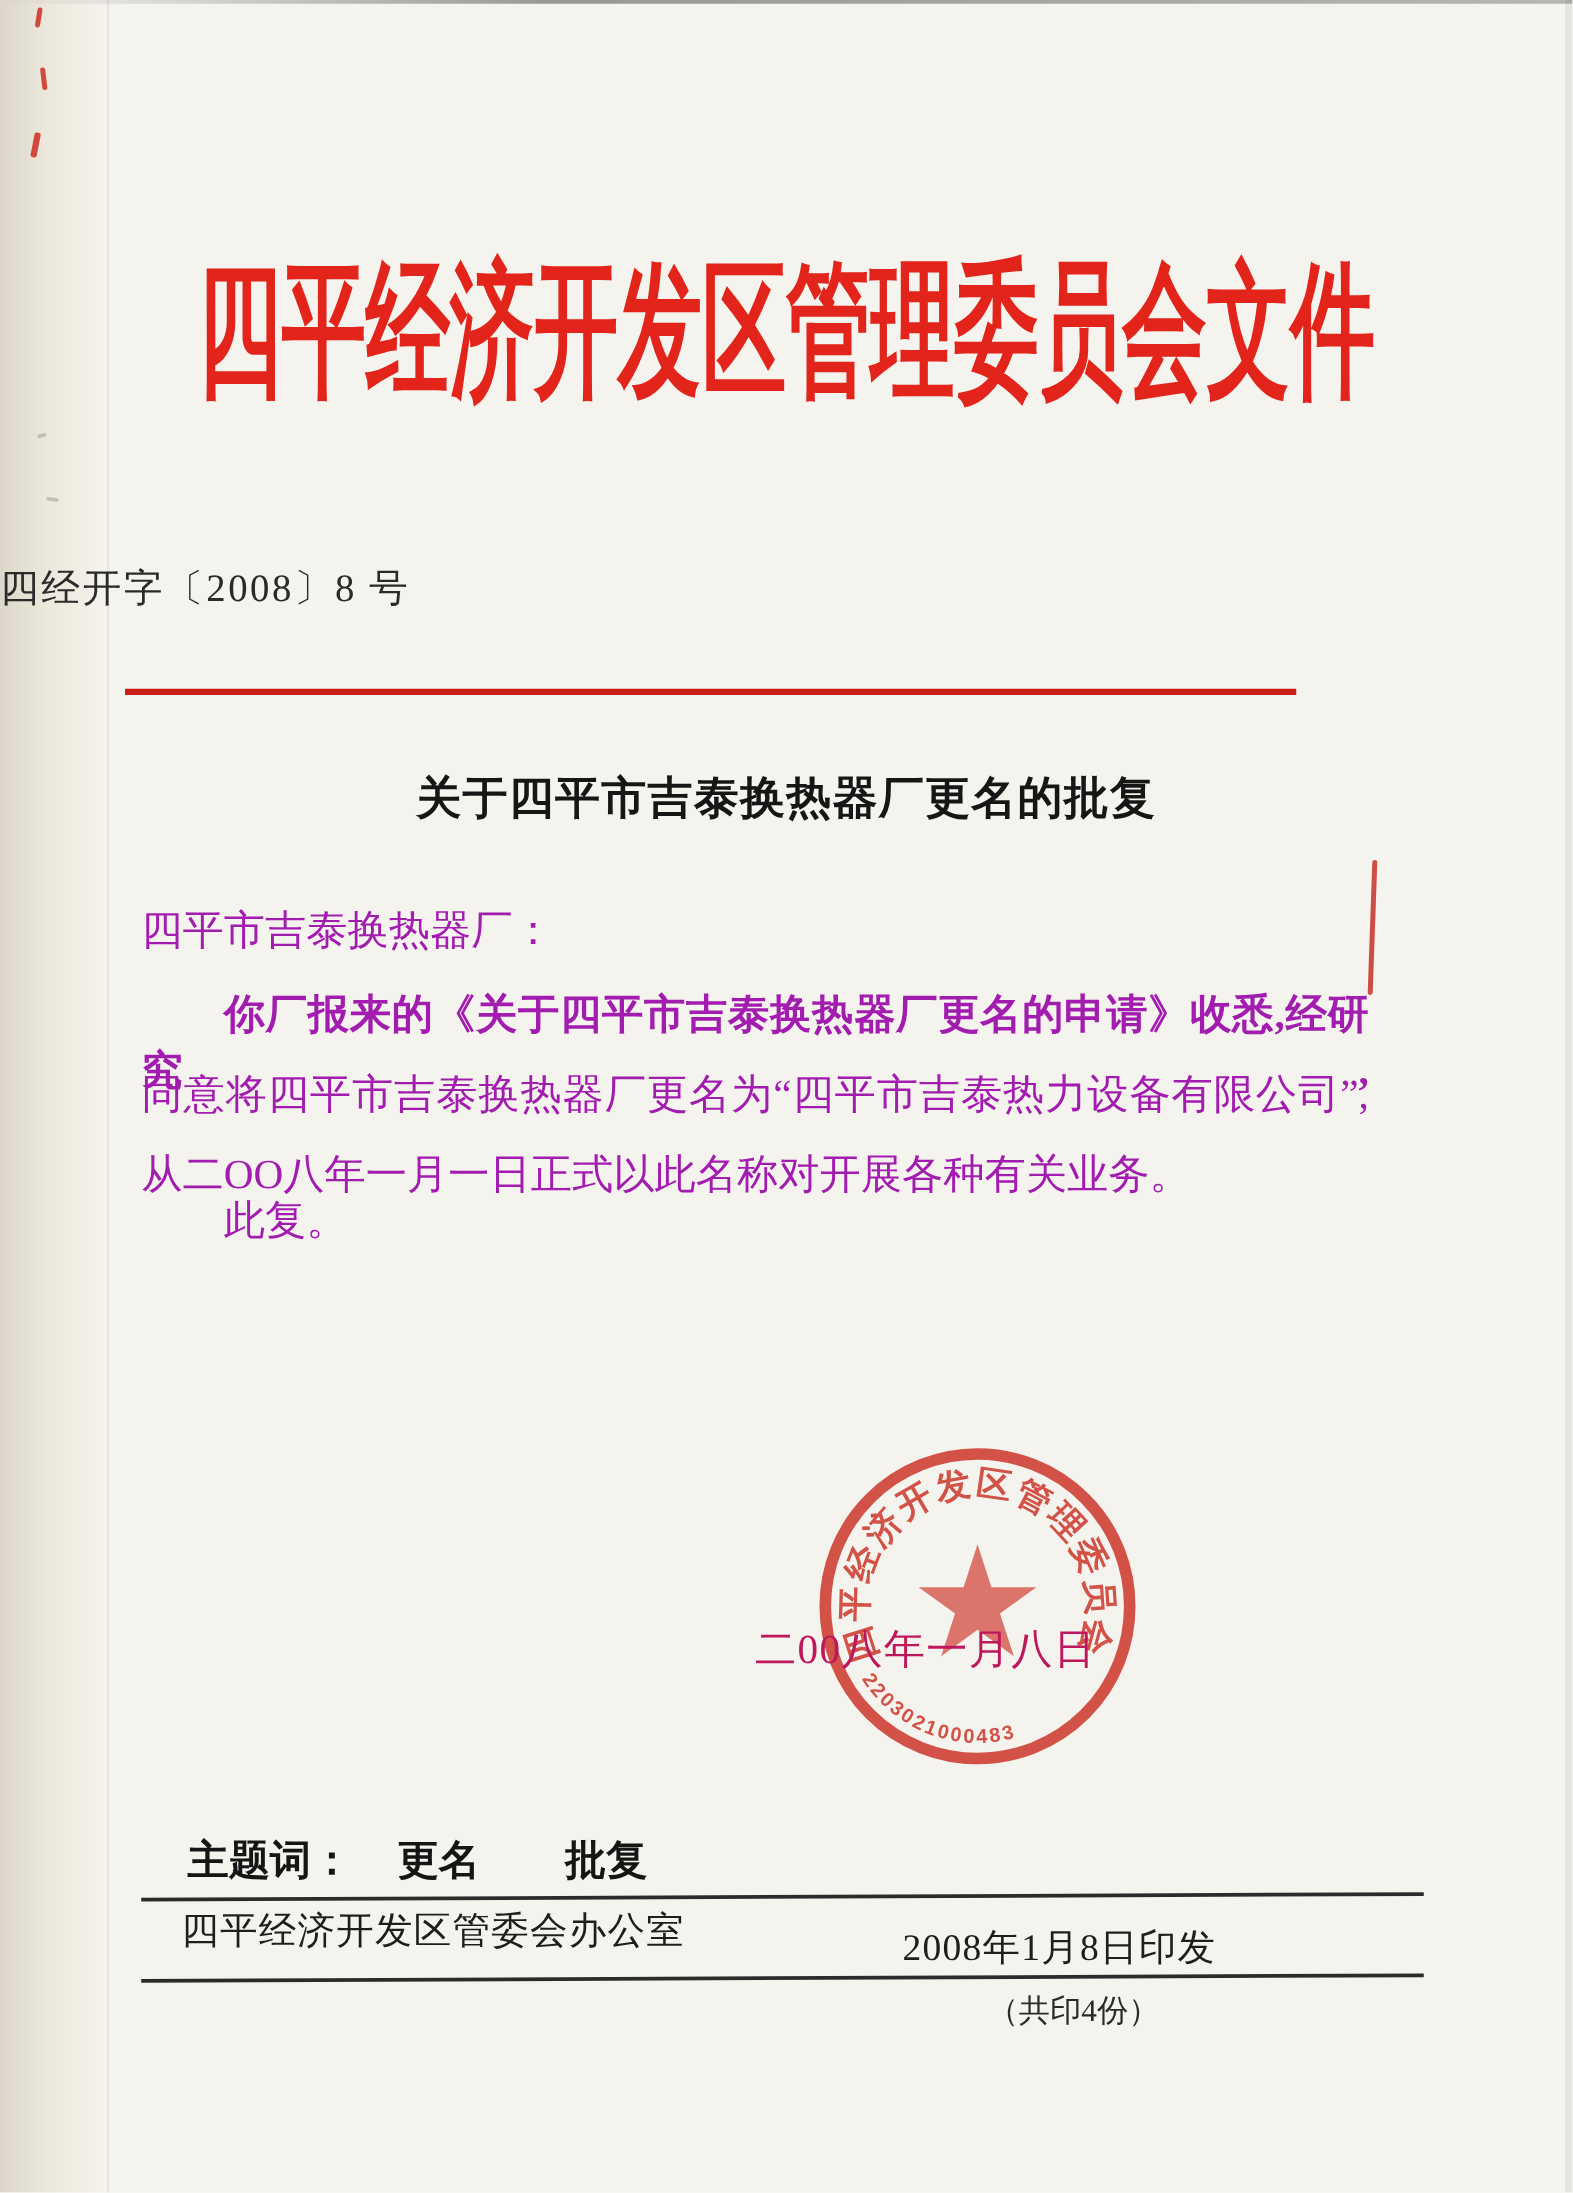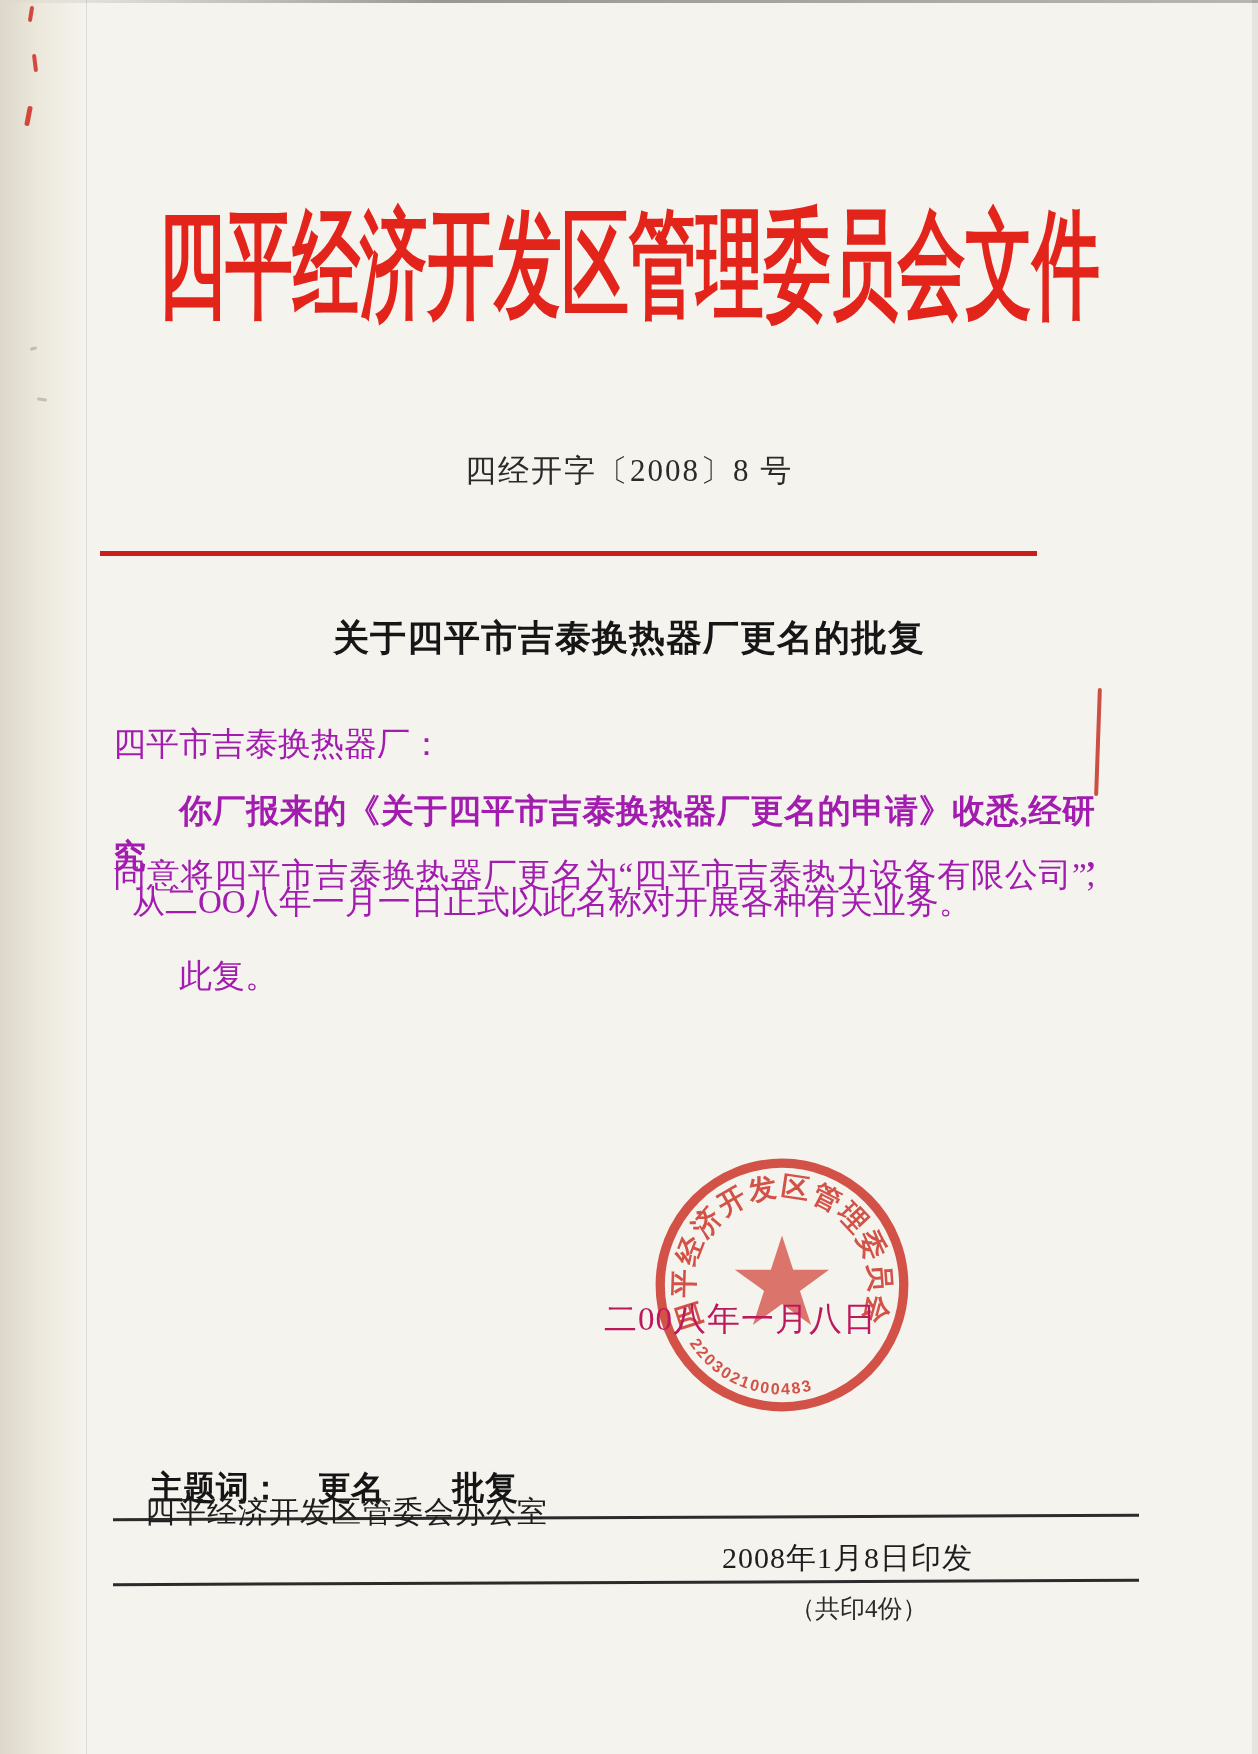--- a/index.html
+++ b/index.html
@@ -34,38 +34,38 @@
     position:absolute;top:196px;left:50%;
     transform:translateX(-50%) scaleX(0.57);
     transform-origin:center;
     font-family:"Liberation Serif","DejaVu Serif",serif;
     font-weight:bold;font-size:118px;line-height:140px;
     color:#e2241b;white-space:nowrap;letter-spacing:0;
   }
 
   .docnum{
     position:absolute;top:450px;left:0;width:100%;
-    text-align:center;font-size:31px;color:#2a2a2a;letter-spacing:2px;
+    text-align:left;font-size:31px;color:#2a2a2a;letter-spacing:2px;
   }
 
   .redrule{position:absolute;left:100px;top:551px;width:937px;height:5px;background:#cb1d1a;}
 
   .doc-title{
     position:absolute;top:614px;left:0;width:100%;
     text-align:center;
     font-family:Liberation Mono, monospace;
     font-weight:bold;font-size:36px;color:#161616;letter-spacing:1px;
   }
 
   .bodytext{position:absolute;left:113px;width:982px;color:#a21caf;
     font-size:33px;font-family:"Liberation Serif","DejaVu Serif",serif;}
   .salutation{top:722px;}
   .bl1{top:789px;text-indent:66px;text-align:justify;text-align-last:justify;font-weight:bold;}
   .bl2{top:853px;text-align:justify;text-align-last:justify;}
-  .bl3{top:880px;margin-left:19px;}
+  .bl3{top:917px;}
   .closing{top:954px;text-indent:66px;}
 
   
   .stamp{position:absolute;left:653px;top:1156px;width:258px;height:258px;opacity:.92;
     mix-blend-mode:multiply;}
   .stamp .ringtext{font-family:"Liberation Serif","DejaVu Serif",serif;
     font-size:27px;font-weight:bold;fill:#d9473c;letter-spacing:2px;}
   .stamp .serialtext{font-family:"Liberation Sans","DejaVu Sans",sans-serif;
     font-size:15.5px;font-weight:bold;fill:#d9473c;letter-spacing:2px;}
 
@@ -76,21 +76,21 @@
 
   
   .subject-row{position:absolute;left:150px;top:1466px;
     font-family:"Liberation Sans","DejaVu Sans",sans-serif;
     font-weight:bold;font-size:33px;color:#151515;display:flex;}
   .subject-row .t1{margin-left:36px;}
   .subject-row .t2{margin-left:68px;}
   .hline{position:absolute;left:113px;width:1026px;height:3px;background:#2b2b2b;}
   .hl1{top:1516px;transform:rotate(-0.25deg);}
   .hl2{top:1581px;transform:rotate(-0.25deg);}
-  .office{position:absolute;left:145px;top:1492px;font-size:30px;color:#1e1e1e;letter-spacing:1px;}
+  .office{position:absolute;left:145px;top:1524px;font-size:30px;color:#1e1e1e;letter-spacing:1px;}
   .printdate{position:absolute;left:722px;top:1538px;font-size:30px;color:#1e1e1e;letter-spacing:1px;}
   .copies{position:absolute;left:790px;top:1592px;font-size:25px;color:#2a2a2a;}
 </style>
 </head>
 <body>
 
 <div class="page">
 
   <div class="left-strip"></div>
   <div class="left-edge-line"></div>

